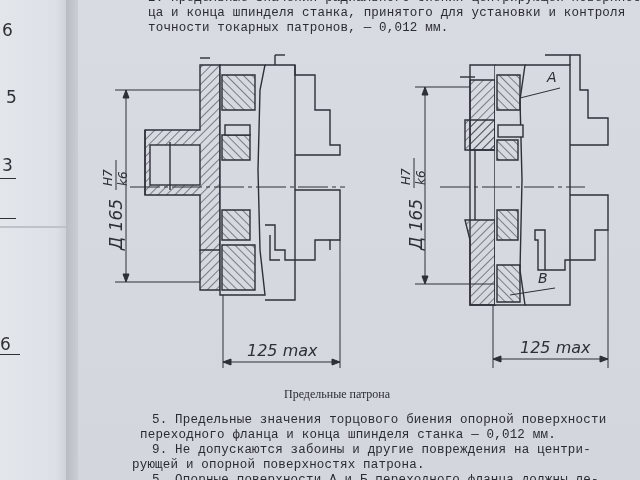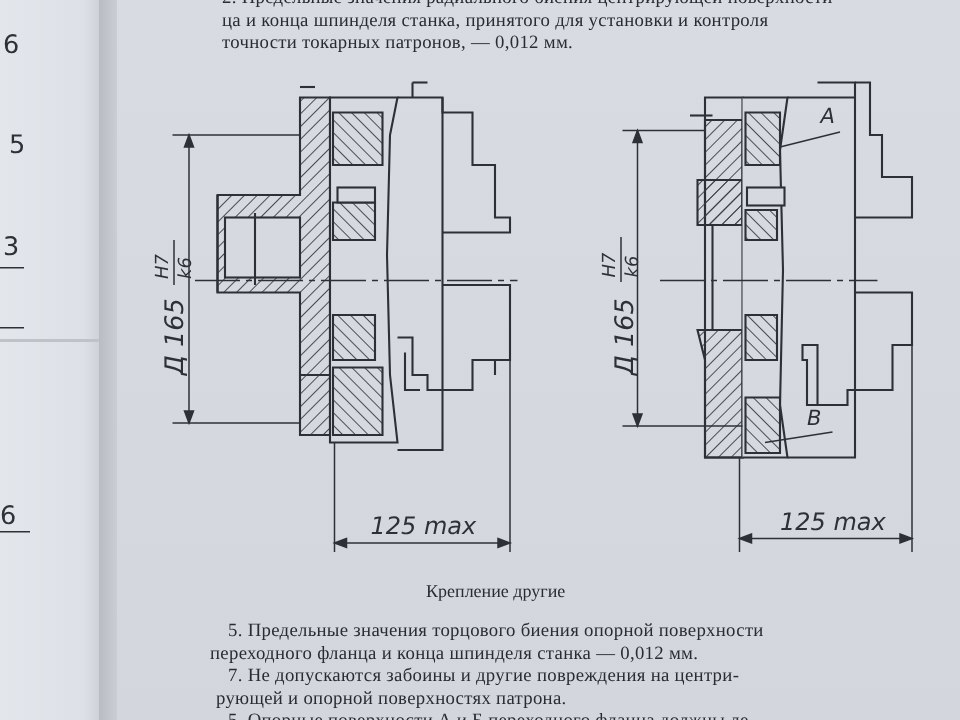--- a/index.html
+++ b/index.html
@@ -8,21 +8,21 @@
        font-family:"Liberation Serif","DejaVu Serif",serif;color:#2a2c33;}
   .left-sheet{position:absolute;left:0;top:0;width:70px;height:480px;
        background:linear-gradient(90deg,#e3e6eb 0%,#dde0e6 80%,#c9ccd2 100%);}
   .fold{position:absolute;left:0;top:226px;width:70px;height:2px;background:#bfc2c8;}
   .gap{position:absolute;left:66px;top:0;width:14px;height:480px;
        background:linear-gradient(90deg,#b9bcc2,#cdd0d6);}
   .page{position:absolute;left:78px;top:0;width:562px;height:480px;
        background:linear-gradient(180deg,#d8dbe1,#d3d6dc);}
   .margin-mark{position:absolute;font-family:"DejaVu Sans",sans-serif;font-size:17px;color:#2f3138;}
   .margin-line{position:absolute;height:1px;background:#2f3138;}
-  .text-line{position:absolute;font-size:12.5px;white-space:nowrap;letter-spacing:0.2px;}
+  .text-line{position:absolute;font-size:12.5px;white-space:nowrap;letter-spacing:0.2px;font-family:Liberation Mono, monospace;}
   .caption{position:absolute;left:284px;top:387px;font-size:12px;}
   .drawing{position:absolute;}
   svg text{font-family:"DejaVu Sans",sans-serif;font-style:italic;}
 </style>
 </head>
 <body>
 
 <div class="left-sheet"></div>
 <div class="fold"></div>
 <div class="margin-mark" style="left:2px;top:20px;">6</div>
@@ -142,19 +142,19 @@
     <path d="M131 316 L123 319 L131 322 Z"></path>
     <path d="M230 316 L238 319 L230 322 Z"></path>
   </g>
   <text transform="translate(52,210) rotate(-90)" font-size="17" fill="#2e3038">Д 165</text>
   <text transform="translate(40,145) rotate(-90)" font-size="12" fill="#2e3038">H7</text>
   <line x1="44" y1="118" x2="44" y2="148" stroke="#2e3038" stroke-width="1"></line>
   <text transform="translate(55,145) rotate(-90)" font-size="12" fill="#2e3038">k6</text>
   <text x="150" y="313" font-size="16" fill="#2e3038">125 max</text>
 </svg>
 
-<div class="caption">Крепление другие</div>
+<div class="caption">Предельные патрона</div>
 
 <div class="text-line" style="left:152px;top:413px;">5. Предельные значения торцового биения опорной поверхности</div>
 <div class="text-line" style="left:140px;top:428px;">переходного фланца и конца шпинделя станка — 0,012 мм.</div>
-<div class="text-line" style="left:152px;top:443px;">7. Не допускаются забоины и другие  повреждения на центри-</div>
-<div class="text-line" style="left:144px;top:458px;text-align:right;">рующей и опорной поверхностях патрона.</div>
+<div class="text-line" style="left:152px;top:443px;">9. Не допускаются забоины и другие  повреждения на центри-</div>
+<div class="text-line" style="left:132px;top:458px;text-align:right;">рующей и опорной поверхностях патрона.</div>
 <div class="text-line" style="left:152px;top:473px;">5. Опорные поверхности А и Б переходного фланца должны ле-</div>
 
 </body></html>

